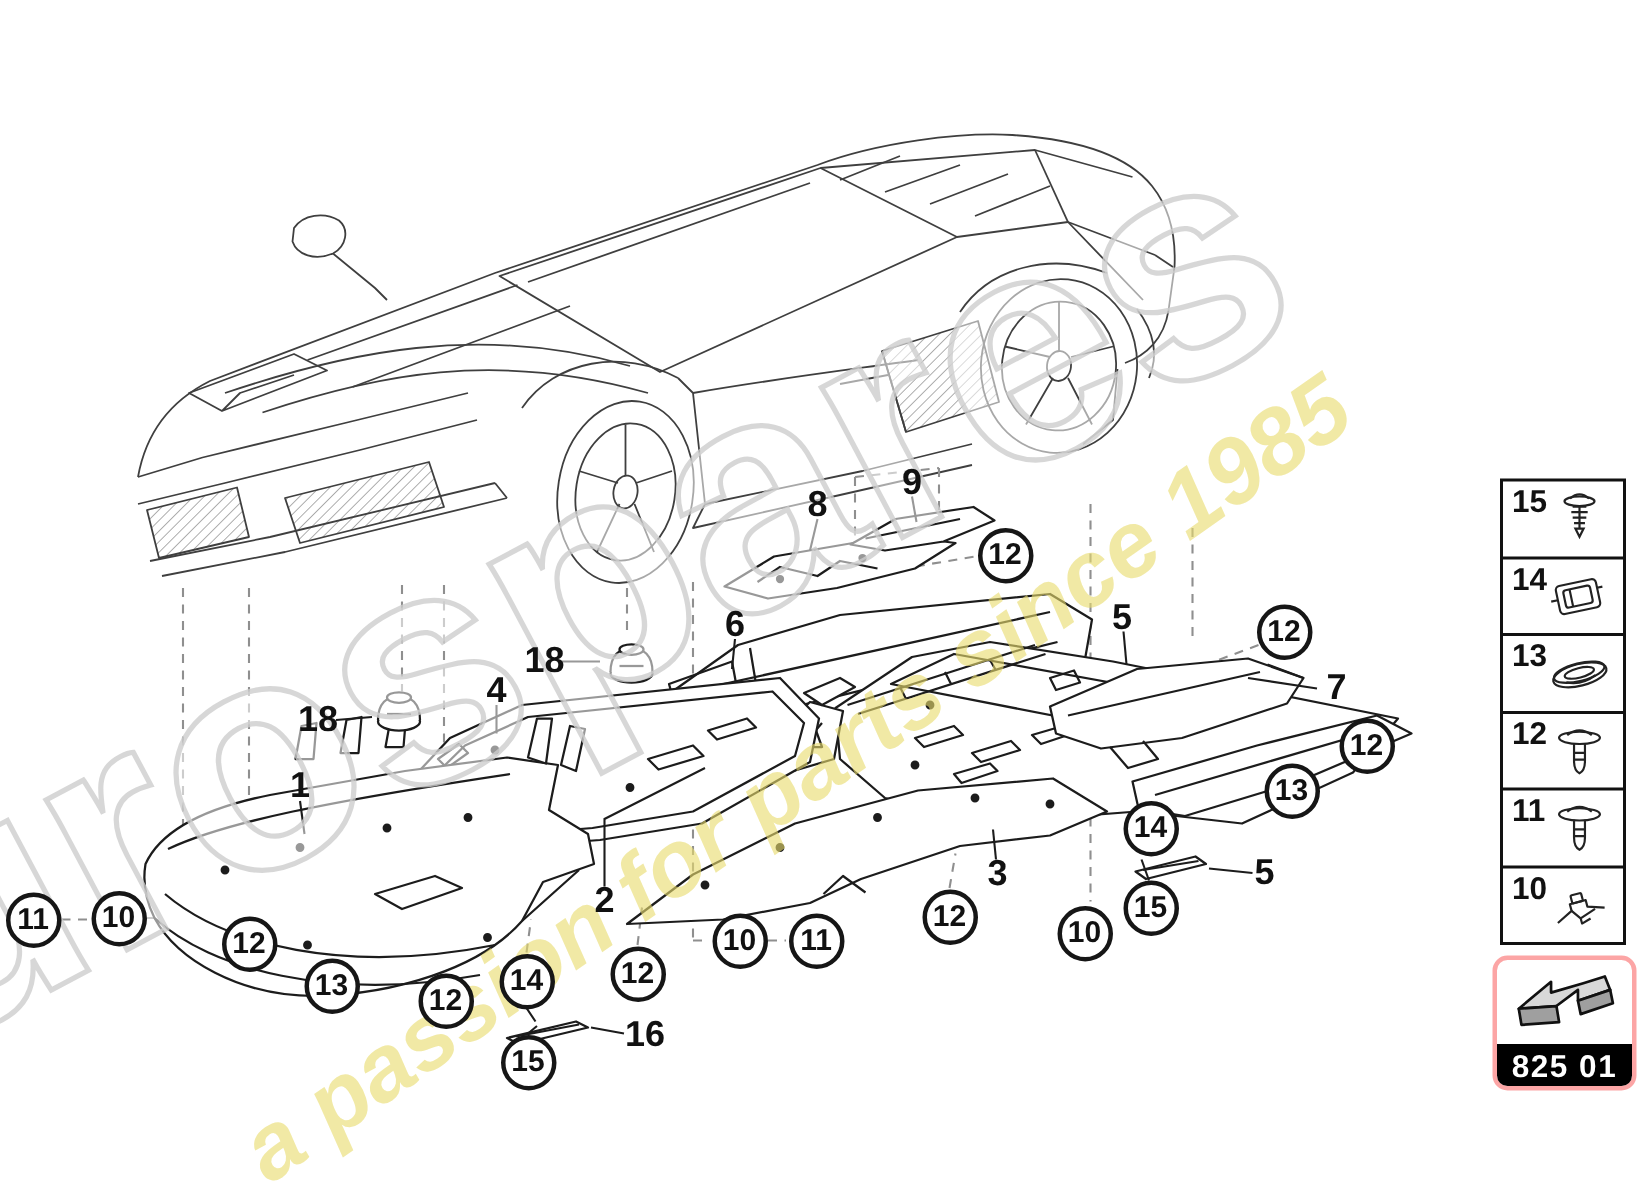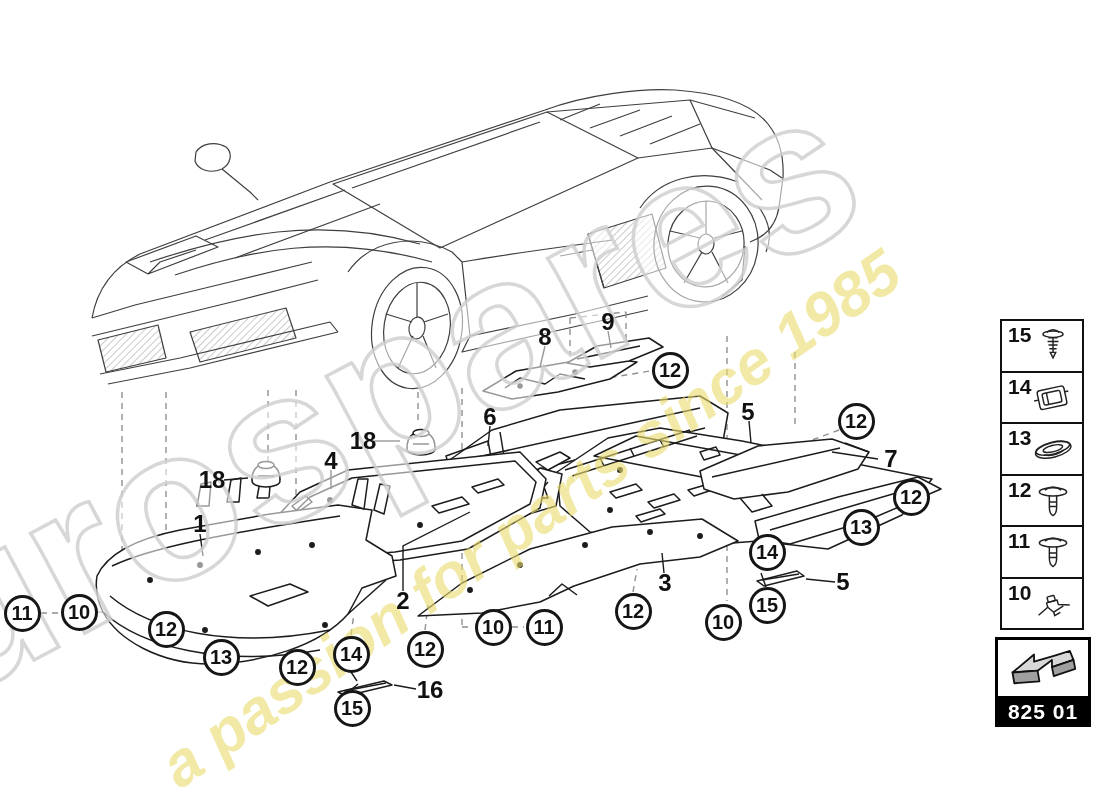--- a/index.html
+++ b/index.html
@@ -18,21 +18,21 @@
   
   .legend{position:absolute;left:1000px;top:319px;width:84px;box-sizing:border-box;
           border:2.5px solid #111;background:#fff;z-index:40;}
   .legend-row{height:49.5px;border-bottom:2.5px solid #111;position:relative;}
   .legend-row:last-child{border-bottom:none;}
   .legend-num{position:absolute;left:6px;top:2px;font-weight:bold;font-size:21px;color:#111;}
   .legend-icon{position:absolute;right:0px;top:5px;width:58px;height:40px;
                stroke:#222;fill:none;stroke-width:1.6;}
   
   .codebox{position:absolute;left:995px;top:637px;width:96px;height:90px;box-sizing:border-box;
-           border:3px solid #000000;border-radius:0;background:#fff;overflow:hidden;z-index:40;}
+           border:3px solid #fca5a5;border-radius:10px;background:#fff;overflow:hidden;z-index:40;}
   .codebox .arrow-area{height:56px;display:flex;align-items:center;justify-content:center;}
   .codebox .band{height:31px;background:#000;color:#fff;display:flex;align-items:center;
                  justify-content:center;font-weight:bold;font-size:21px;letter-spacing:1px;}
   .wm{pointer-events:none;z-index:20;}
   .diag{z-index:10;}
 </style>
 </head>
 <body>
 
 <div class="stage">

